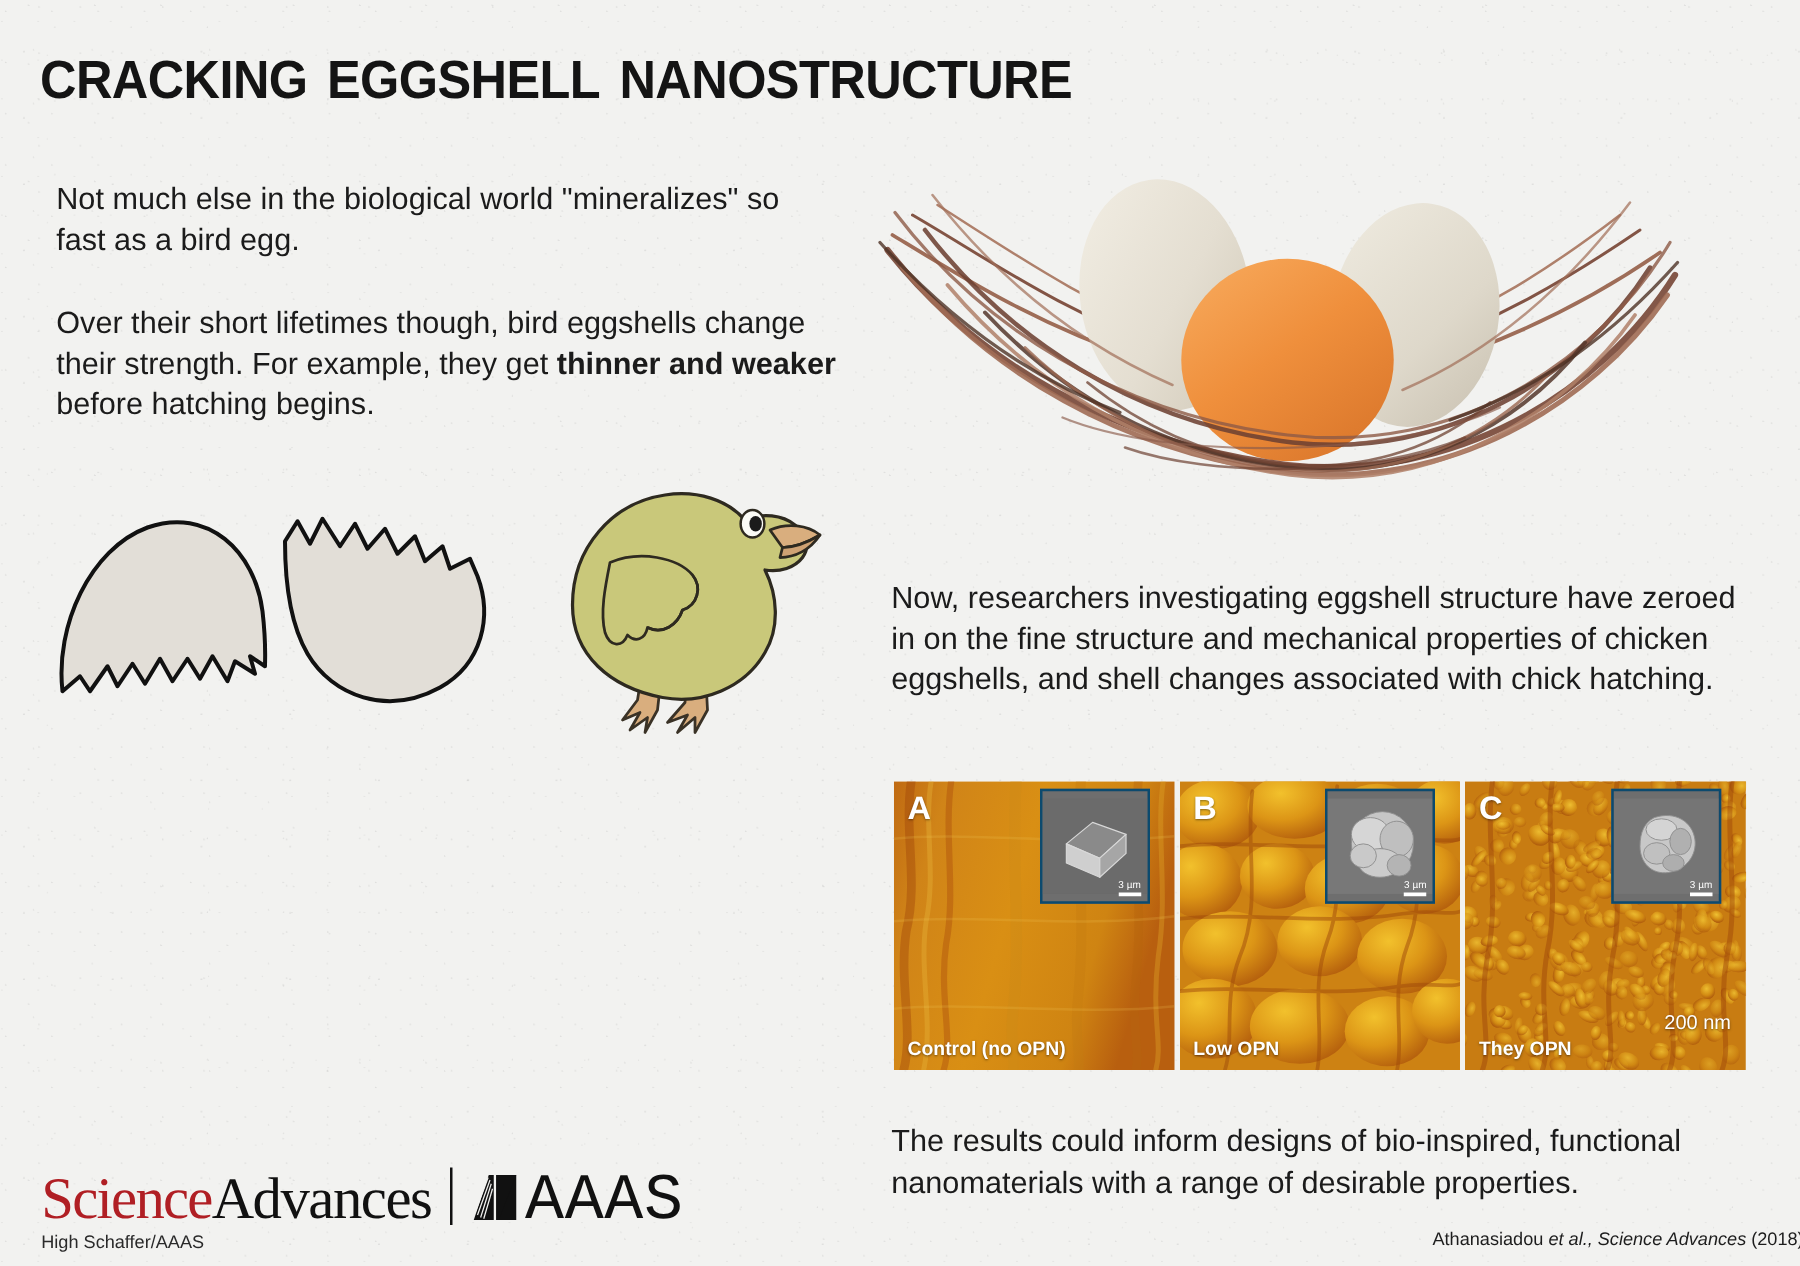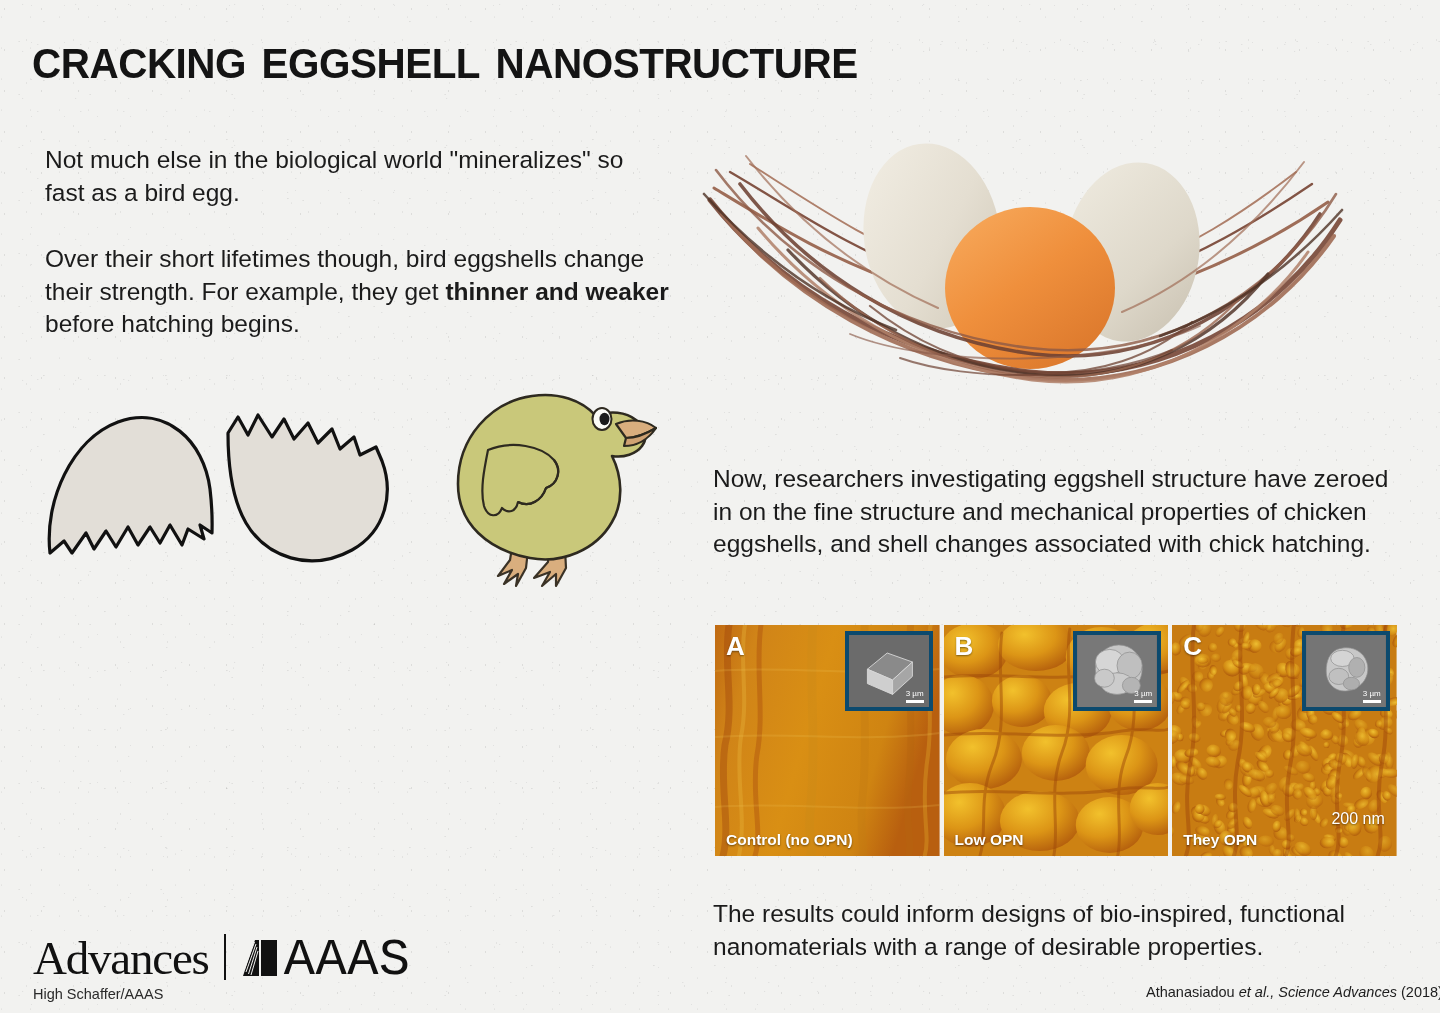--- a/index.html
+++ b/index.html
@@ -125,24 +125,24 @@
     z-index:4;
   }
   .afm-scale {
     position:absolute; right:12px; bottom:28px;
     color:#fff; font-size:16px;
     font-family:"Liberation Sans", sans-serif;
     text-shadow:0 1px 2px rgba(0,0,0,.5);
     z-index:4;
   }
   .inset {
-    position:absolute; right:7px; top:6px;
-    width:88px; height:80px;
+    position:absolute; right:20px; top:6px;
+    width:88px; height:92px;
     background:#6e6e6e;
-    border:4px solid #0c4a6e;
+    border:2px solid #0c4a6e;
     overflow:hidden; z-index:5;
   }
   .inset-scale {
     position:absolute; right:5px; bottom:4px;
     color:#fff; font-size:8px; line-height:1.1;
     font-family:"Liberation Sans", sans-serif;
     text-align:center;
   }
   .inset-scale .bar { display:block; height:3px; background:#fff; margin-top:1px; }
 </style>
@@ -1022,20 +1022,21 @@
           <span class="bar"></span>
         </div>
       </div>
       <div class="afm-scale">200 nm</div>
       <div class="afm-caption">They OPN</div>
     </div>
   </div>
 
   <div class="abs" id="logo">
     <div class="wordmark">
+      <span class="sci">Science</span>
         <span class="adv">Advances</span>
       <span class="divider"></span>
       <span class="aaas-mark">
         <svg viewBox="0 0 44 40" style="width:100%;height:100%">
           <path d="M4,38 L16,2 L20,2 L20,38 Z" fill="#111"></path>
           <path d="M22,2 L38,2 L38,38 L22,38 Z" fill="#111"></path>
           <g stroke="#f2f2f0" stroke-width="1">
             <path d="M7,34 L17,6"></path>
               <path d="M9.5,36 L18,9"></path>
               <path d="M12,37 L19,13"></path>

